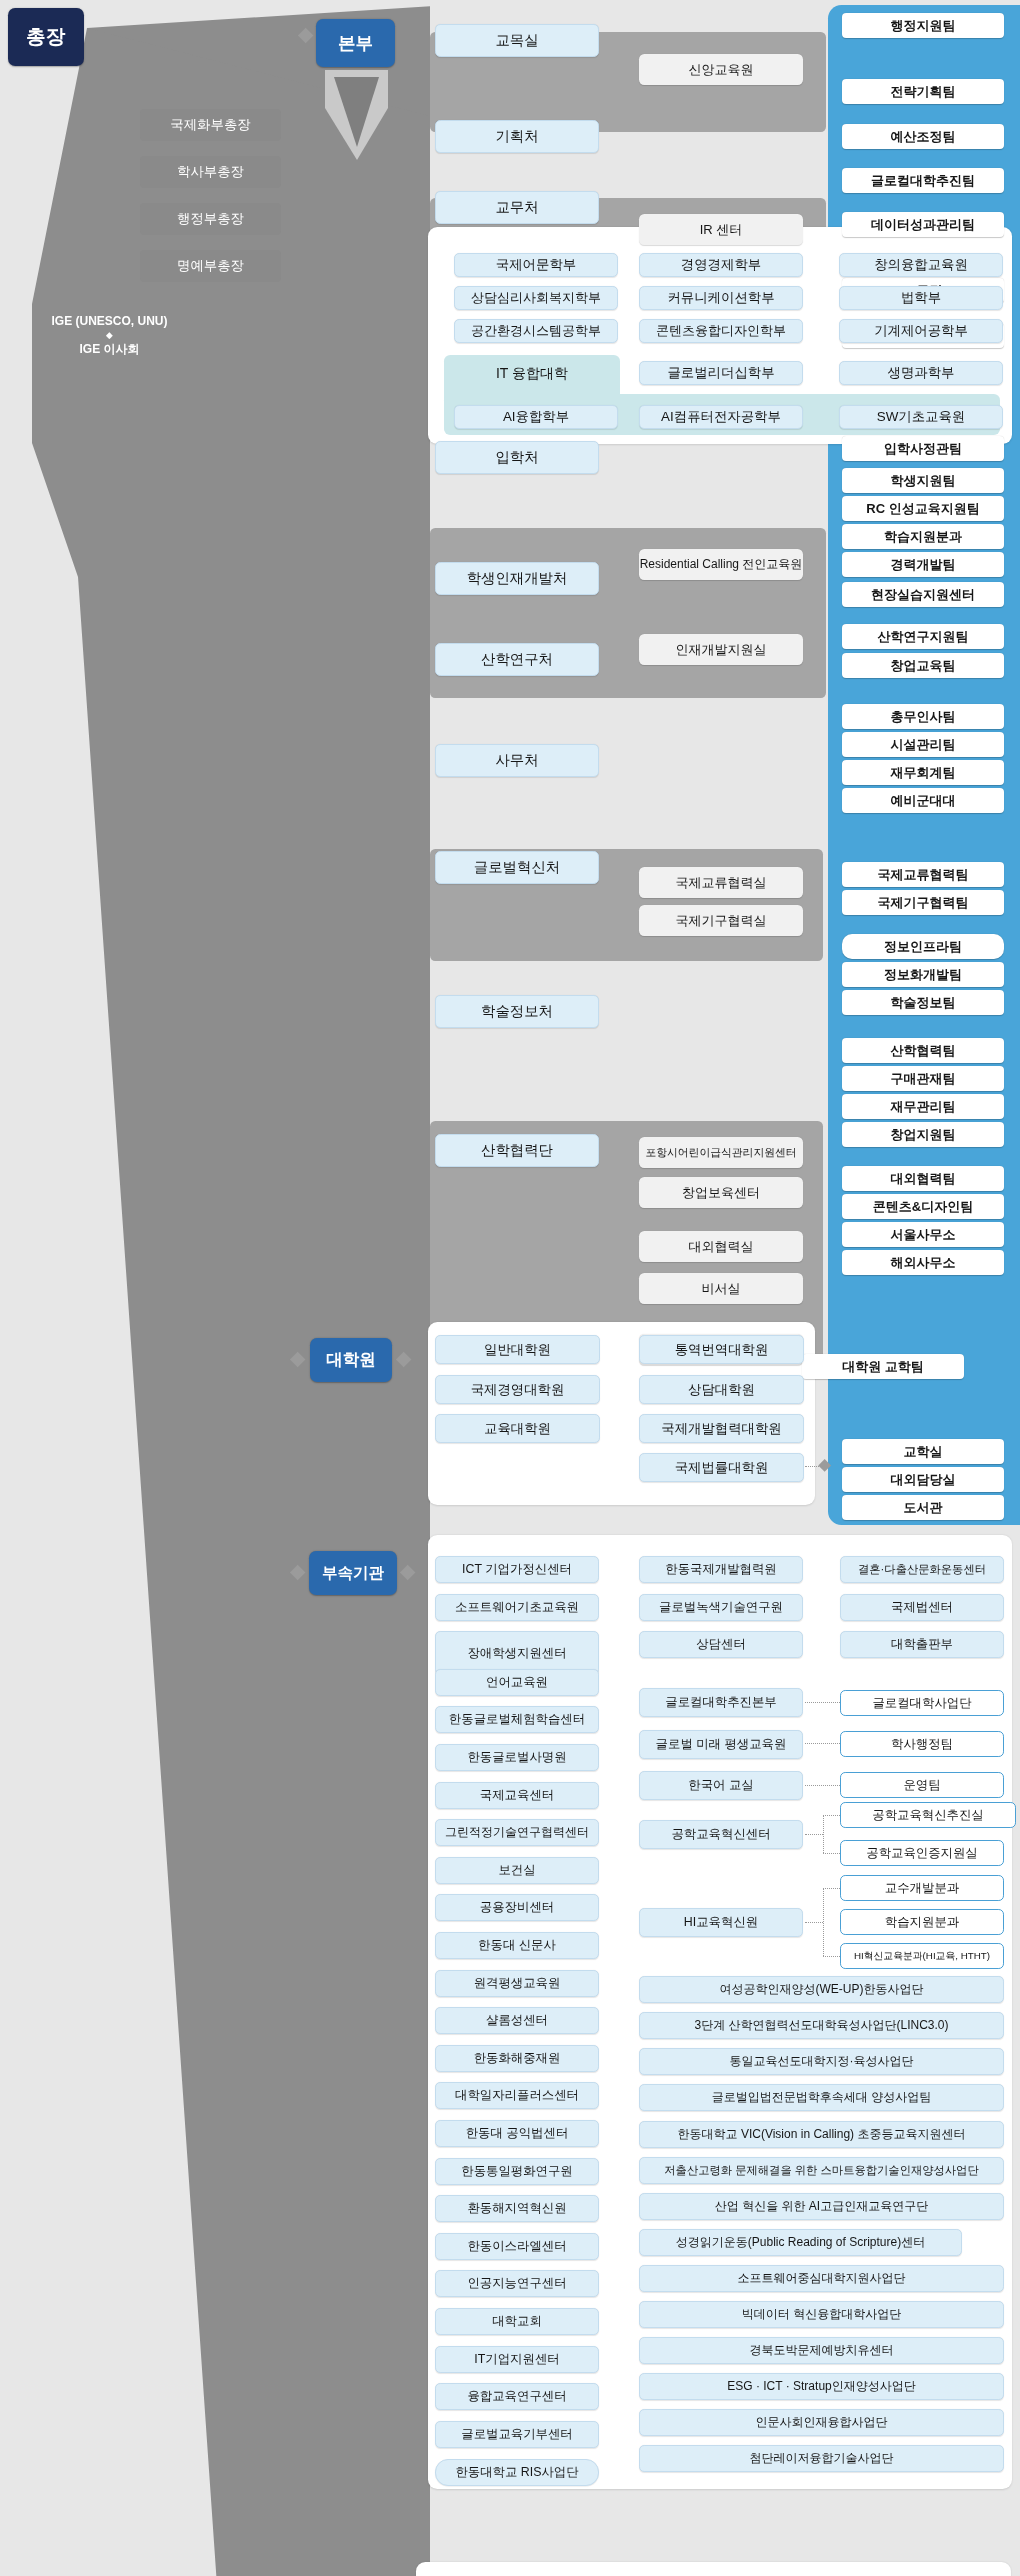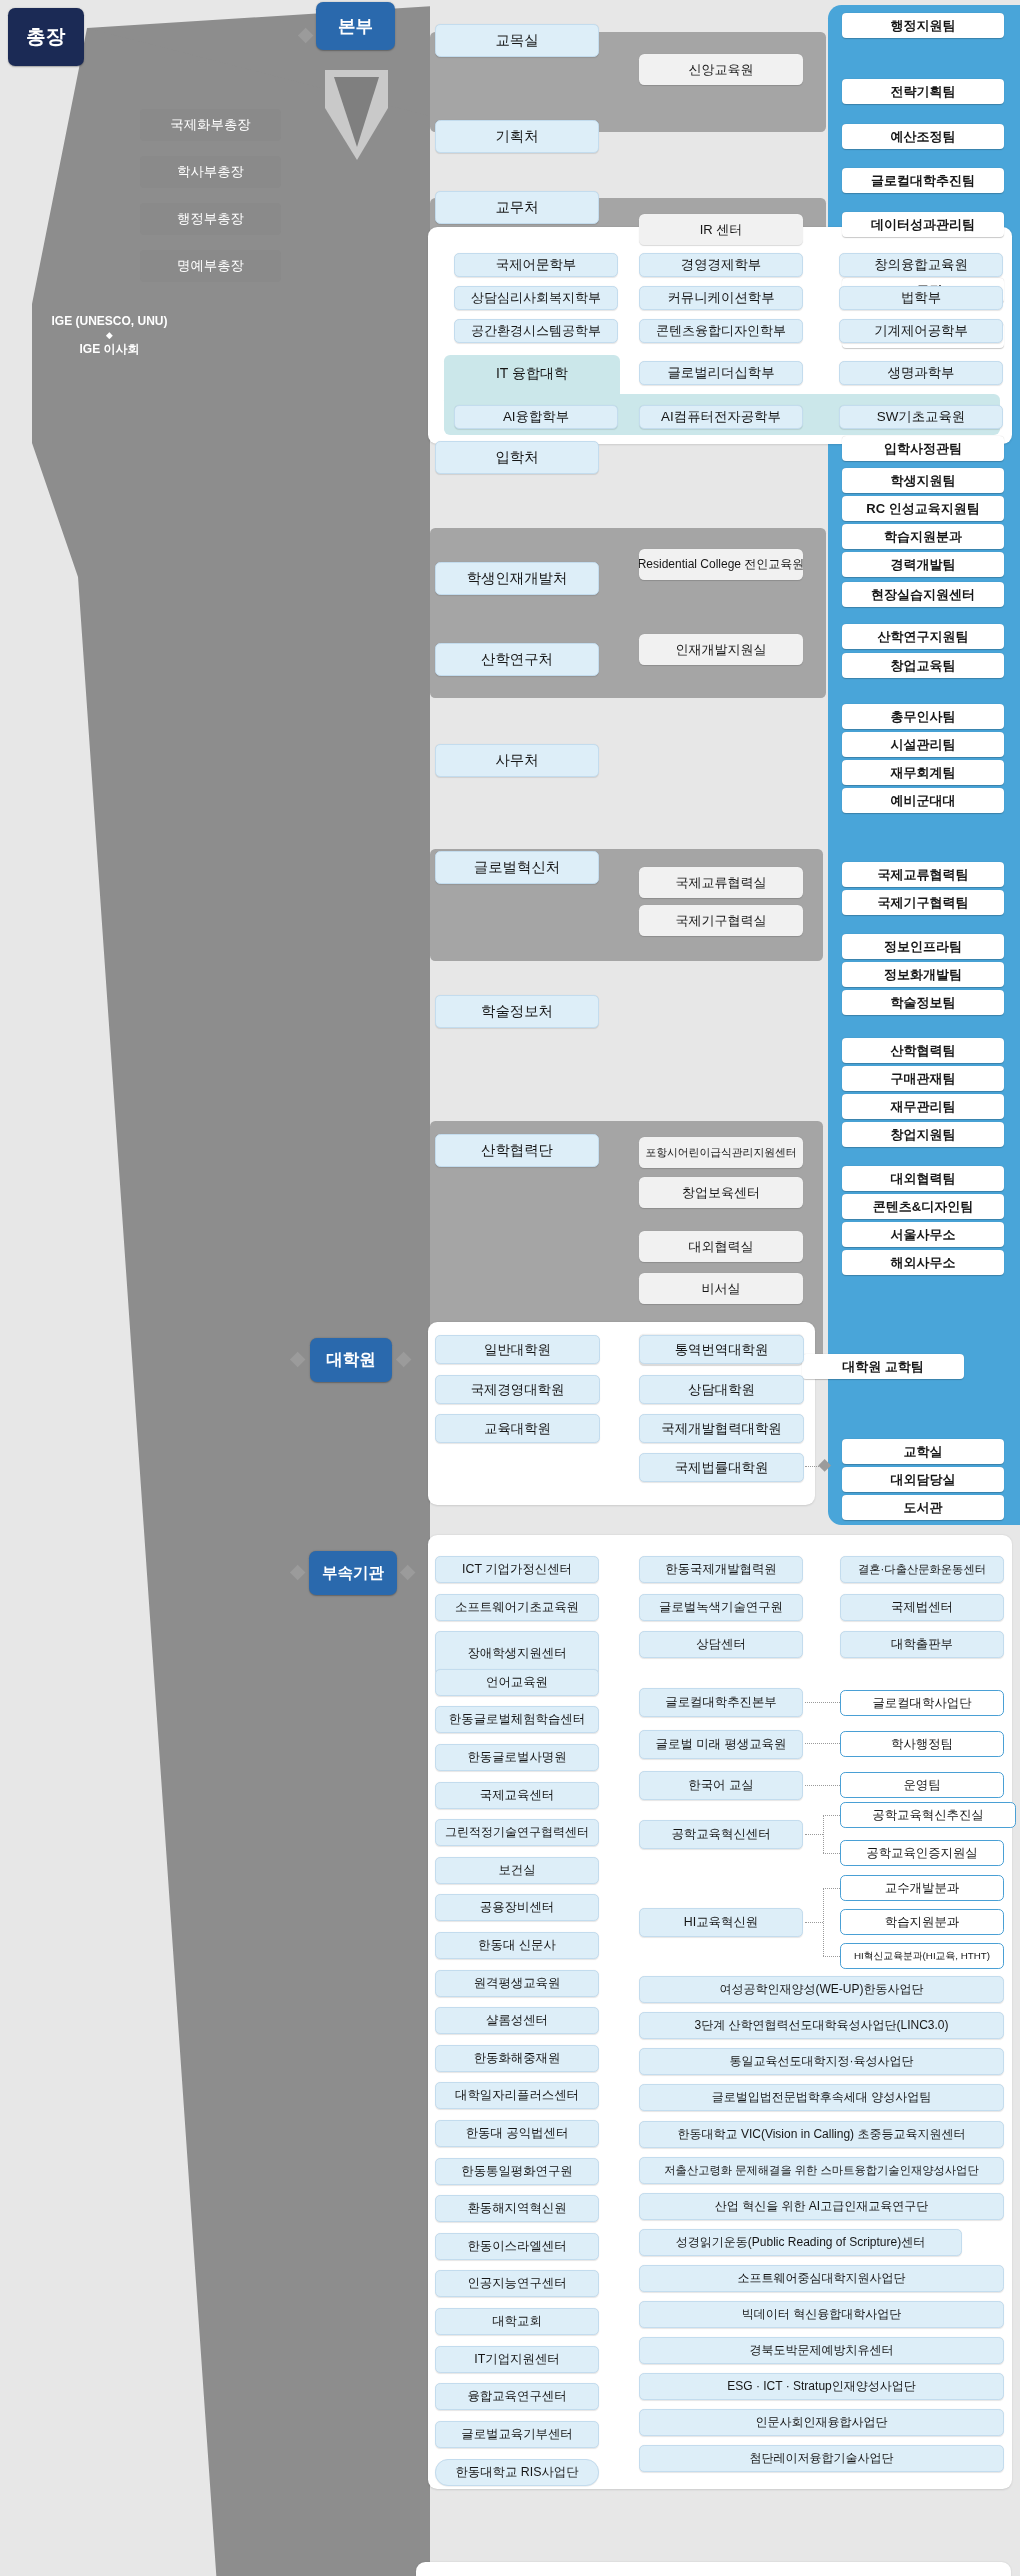--- a/index.html
+++ b/index.html
@@ -52,21 +52,21 @@
   <div class="panel" style="left:428px;top:227px;width:584px;height:217px;"></div>
   <div class="panel" style="left:428px;top:1322px;width:387px;height:183px;"></div>
   <div class="panel" style="left:428px;top:1535px;width:584px;height:954px;"></div>
   <div class="panel" style="left:416px;top:2562px;width:595px;height:216px;"></div>
 
   <div class="teal" style="left:444px;top:355px;width:176px;height:79px;"></div>
   <div class="teal" style="left:444px;top:394px;width:556px;height:41px;"></div>
   <div class="it-label">IT 융합대학</div>
 
   <div class="badge navy" style="left:7.7px;top:7.7px;width:76px;height:58px;font-size:19.6px;">총장</div>
-  <div class="badge" style="left:316px;top:2px;width:79px;height:48px;font-size:17.5px;">본부</div>
+  <div class="badge" style="left:316px;top:19px;width:79px;height:48px;font-size:17.5px;">본부</div>
   <div class="badge" style="left:310px;top:1338px;width:82px;height:44px;font-size:16.5px;">대학원</div>
   <div class="badge" style="left:309px;top:1551px;width:88px;height:44px;font-size:15.5px;">부속기관</div>
 
   <div class="dmd" style="left:300px;top:30px;"></div>
   <div class="dmd" style="left:292px;top:1354px;"></div>
   <div class="dmd" style="left:398px;top:1354px;"></div>
   <div class="dmd" style="left:292px;top:1567px;"></div>
   <div class="dmd" style="left:402px;top:1567px;"></div>
 
   <div class="dmd" style="left:820px;top:1461px;width:9.3px;height:9.3px;"></div>
@@ -104,21 +104,21 @@
       <div class="box box-a" style="left: 435px; top: 562px; width: 164px; height: 33px; font-size: 14.4px;">학생인재개발처</div>
       <div class="box box-a" style="left: 435px; top: 643px; width: 164px; height: 33px; font-size: 14.4px;">산학연구처</div>
       <div class="box box-a" style="left: 435px; top: 744px; width: 164px; height: 33px; font-size: 14.4px;">사무처</div>
       <div class="box box-a" style="left: 435px; top: 851px; width: 164px; height: 33px; font-size: 14.4px;">글로벌혁신처</div>
       <div class="box box-a" style="left: 435px; top: 995px; width: 164px; height: 33px; font-size: 14.4px;">학술정보처</div>
       <div class="box box-a" style="left: 435px; top: 1134px; width: 164px; height: 33px; font-size: 14.4px;">산학협력단</div>
     </div>
   <div class="rep">
       <div class="box box-b" style="left: 639px; top: 54px; width: 164px; height: 31px; font-size: 13px;">신앙교육원</div>
       <div class="box box-b" style="left: 639px; top: 214px; width: 164px; height: 31px; font-size: 13px;">IR 센터</div>
-      <div class="box box-b" style="left: 639px; top: 549px; width: 164px; height: 31px; font-size: 12px;">Residential College 전인교육원</div>
+      <div class="box box-b" style="left: 639px; top: 549px; width: 164px; height: 31px; font-size: 12px;">Residential Calling 전인교육원</div>
       <div class="box box-b" style="left: 639px; top: 634px; width: 164px; height: 31px; font-size: 13px;">인재개발지원실</div>
       <div class="box box-b" style="left: 639px; top: 867px; width: 164px; height: 31px; font-size: 13px;">국제교류협력실</div>
       <div class="box box-b" style="left: 639px; top: 905px; width: 164px; height: 31px; font-size: 13px;">국제기구협력실</div>
       <div class="box box-b" style="left: 639px; top: 1137px; width: 164px; height: 31px; font-size: 10.8px;">포항시어린이급식관리지원센터</div>
       <div class="box box-b" style="left: 639px; top: 1177px; width: 164px; height: 31px; font-size: 13px;">창업보육센터</div>
       <div class="box box-b" style="left: 639px; top: 1231px; width: 164px; height: 31px; font-size: 13px;">대외협력실</div>
       <div class="box box-b" style="left: 639px; top: 1273px; width: 164px; height: 31px; font-size: 13px;">비서실</div>
       <div class="box box-b" style="left: 639px; top: 1334px; width: 164px; height: 31px; font-size: 13px;">김영길 그레이스 스쿨</div>
     </div>
   <div class="rep">
@@ -136,21 +136,21 @@
       <div class="box team" style="left: 842px; top: 552px; width: 162px; height: 25px; font-size: 13px;">경력개발팀</div>
       <div class="box team" style="left: 842px; top: 582px; width: 162px; height: 25px; font-size: 13px;">현장실습지원센터</div>
       <div class="box team" style="left: 842px; top: 624px; width: 162px; height: 25px; font-size: 13px;">산학연구지원팀</div>
       <div class="box team" style="left: 842px; top: 653px; width: 162px; height: 25px; font-size: 13px;">창업교육팀</div>
       <div class="box team" style="left: 842px; top: 704px; width: 162px; height: 25px; font-size: 13px;">총무인사팀</div>
       <div class="box team" style="left: 842px; top: 732px; width: 162px; height: 25px; font-size: 13px;">시설관리팀</div>
       <div class="box team" style="left: 842px; top: 760px; width: 162px; height: 25px; font-size: 13px;">재무회계팀</div>
       <div class="box team" style="left: 842px; top: 788px; width: 162px; height: 25px; font-size: 13px;">예비군대대</div>
       <div class="box team" style="left: 842px; top: 862px; width: 162px; height: 25px; font-size: 13px;">국제교류협력팀</div>
       <div class="box team" style="left: 842px; top: 890px; width: 162px; height: 25px; font-size: 13px;">국제기구협력팀</div>
-      <div class="box team" style="left: 842px; top: 934px; width: 162px; height: 25px; font-size: 13px;">정보인프라팀</div>
+      <div class="box team" style="left: 842px; top: 934px; width: 162px; height: 25px; font-size: 13px; border-radius: 10px;">정보인프라팀</div>
       <div class="box team" style="left: 842px; top: 962px; width: 162px; height: 25px; font-size: 13px;">정보화개발팀</div>
       <div class="box team" style="left: 842px; top: 990px; width: 162px; height: 25px; font-size: 13px;">학술정보팀</div>
       <div class="box team" style="left: 842px; top: 1038px; width: 162px; height: 25px; font-size: 13px;">산학협력팀</div>
       <div class="box team" style="left: 842px; top: 1066px; width: 162px; height: 25px; font-size: 13px;">구매관재팀</div>
       <div class="box team" style="left: 842px; top: 1094px; width: 162px; height: 25px; font-size: 13px;">재무관리팀</div>
       <div class="box team" style="left: 842px; top: 1122px; width: 162px; height: 25px; font-size: 13px;">창업지원팀</div>
       <div class="box team" style="left: 842px; top: 1166px; width: 162px; height: 25px; font-size: 13px;">대외협력팀</div>
       <div class="box team" style="left: 842px; top: 1194px; width: 162px; height: 25px; font-size: 13px;">콘텐츠&amp;디자인팀</div>
       <div class="box team" style="left: 842px; top: 1222px; width: 162px; height: 25px; font-size: 13px;">서울사무소</div>
       <div class="box team" style="left: 842px; top: 1250px; width: 162px; height: 25px; font-size: 13px;">해외사무소</div>

